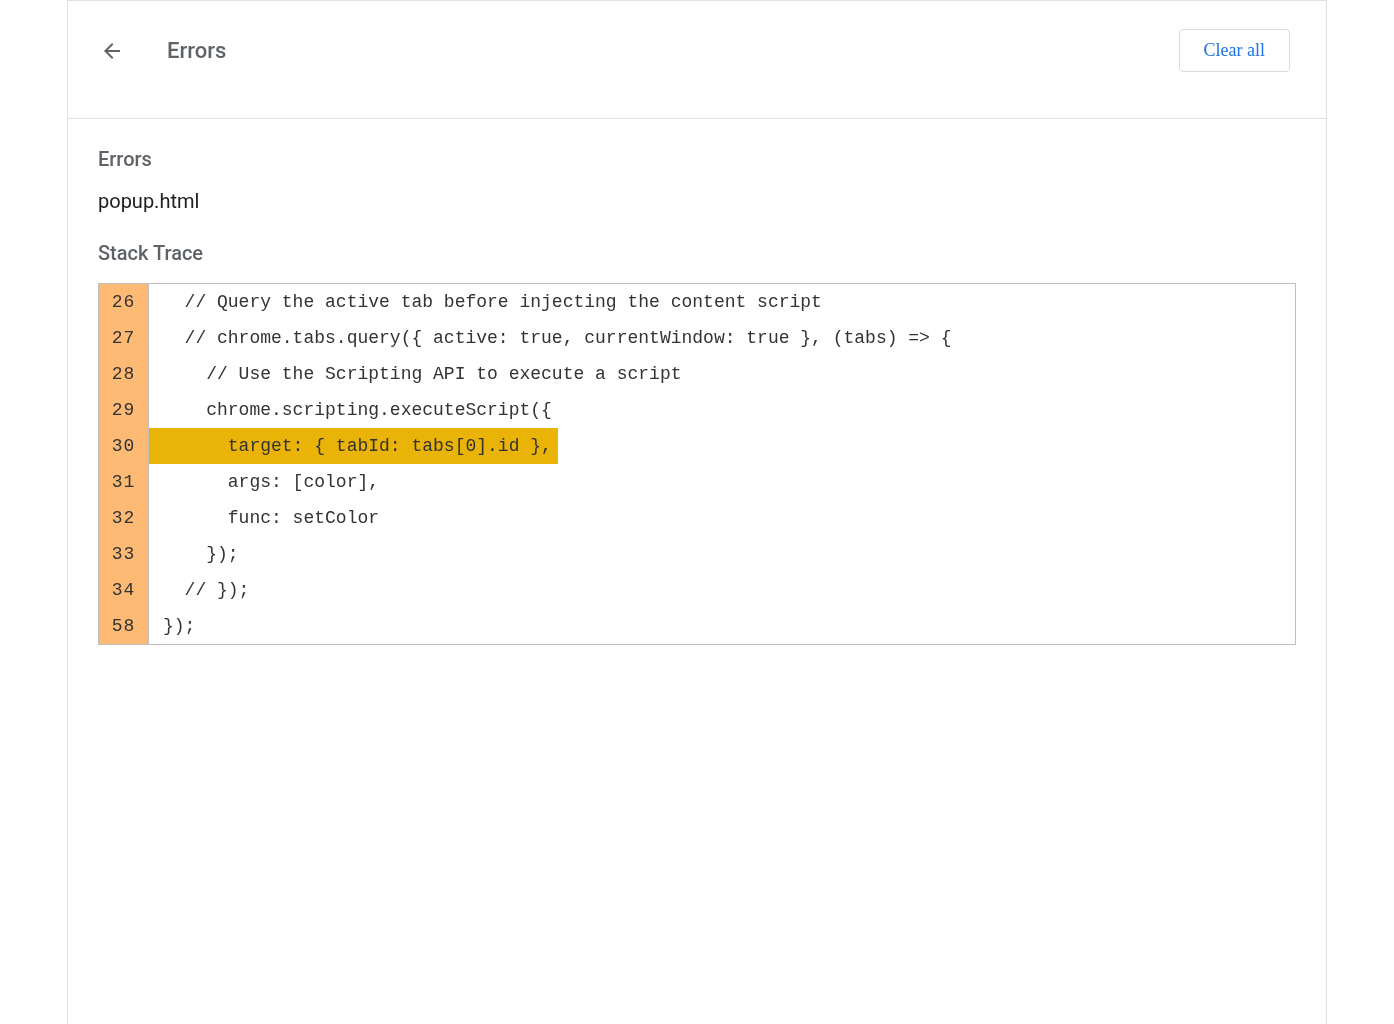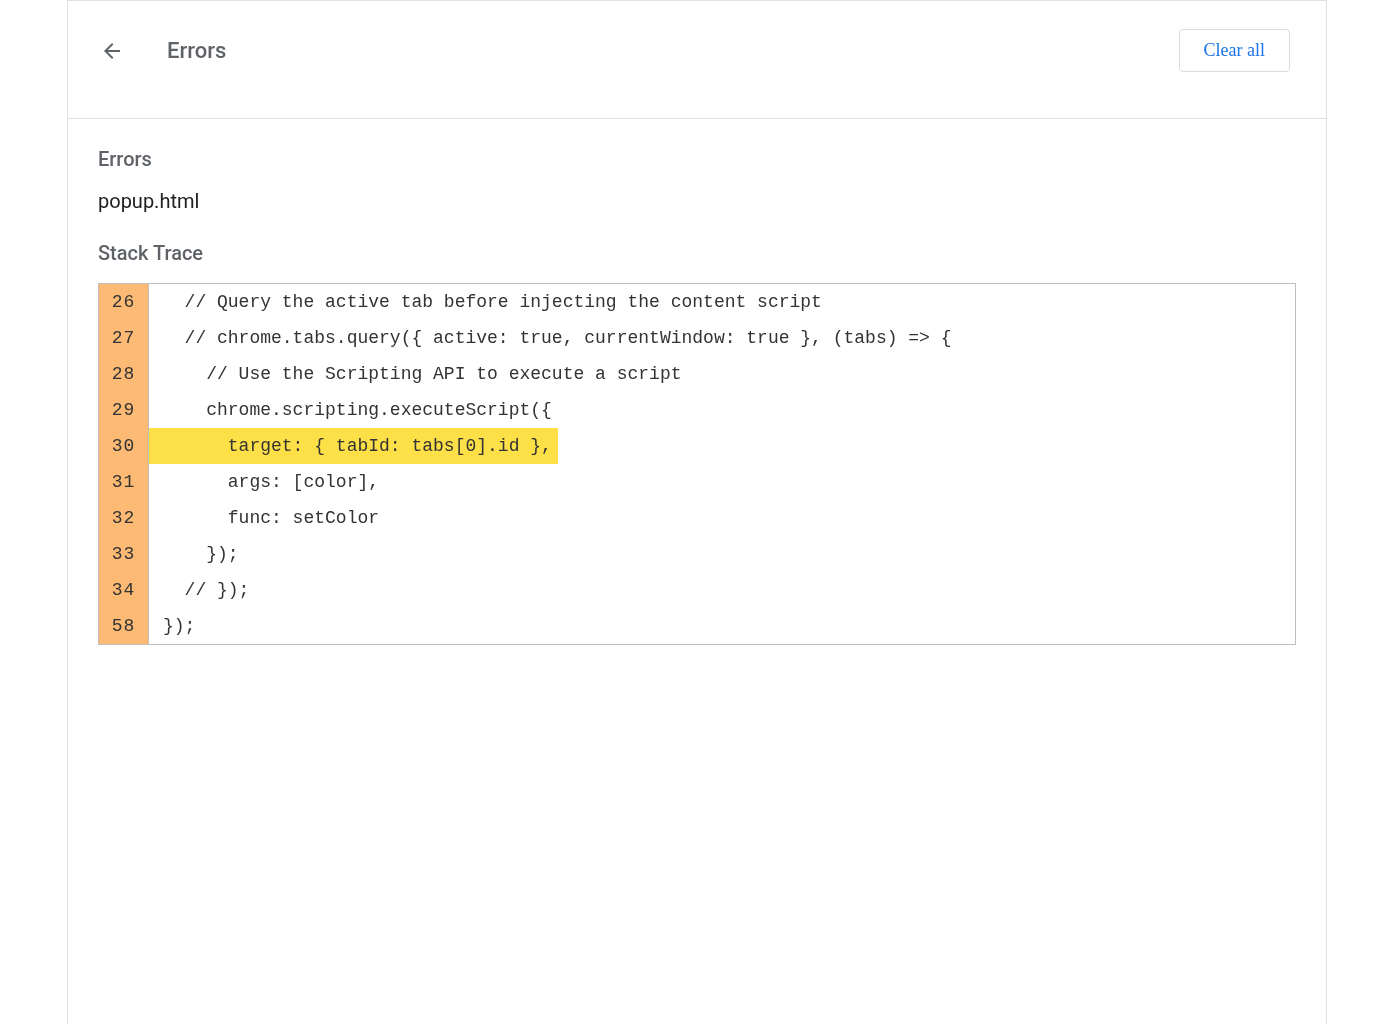--- a/index.html
+++ b/index.html
@@ -149,21 +149,21 @@
       flex-shrink: 0;
       letter-spacing: 1px;
     }
     .line-code {
       padding: 8px 14px;
       white-space: pre;
       flex: 1;
       color: #333;
     }
     .line-code.highlight {
-      background: #fde047;
+      background: #eab308;
       display: inline-block;
       flex: 0 0 auto;
       padding-right: 6px;
     }
     .code-wrap {
       flex: 1;
       display: flex;
     }
   </style>
 </head>

